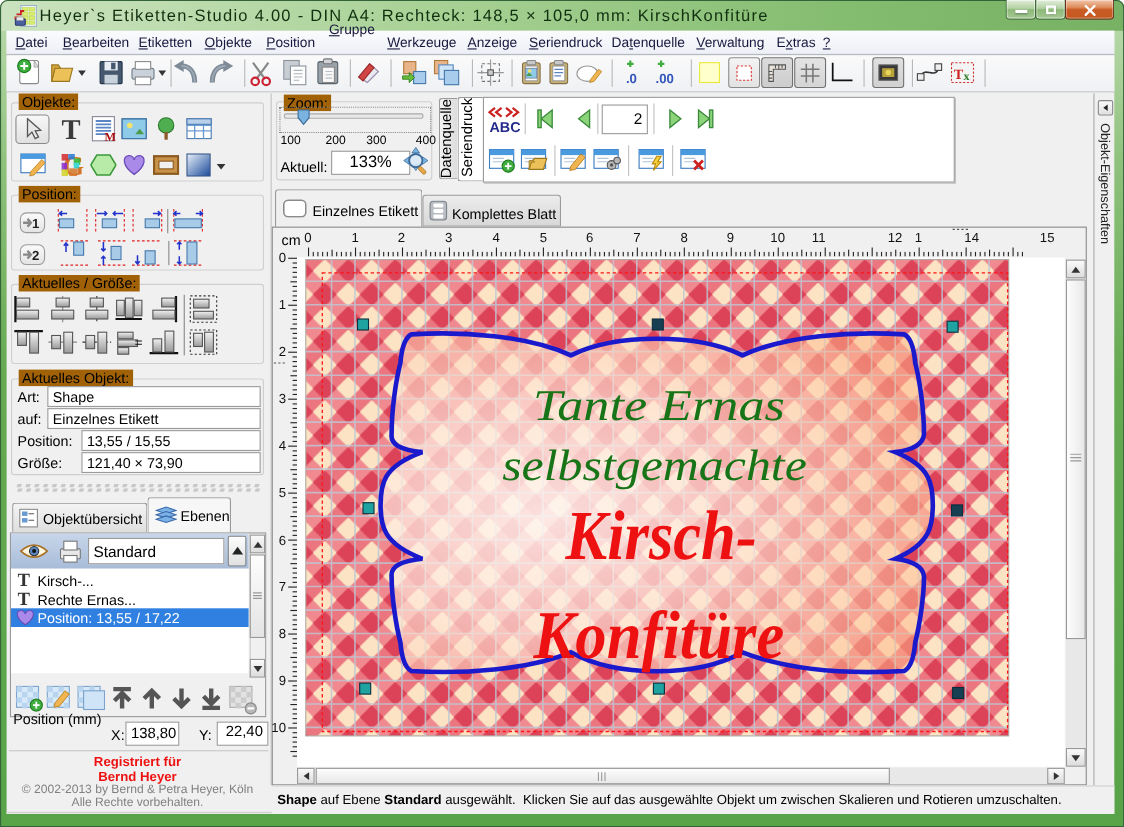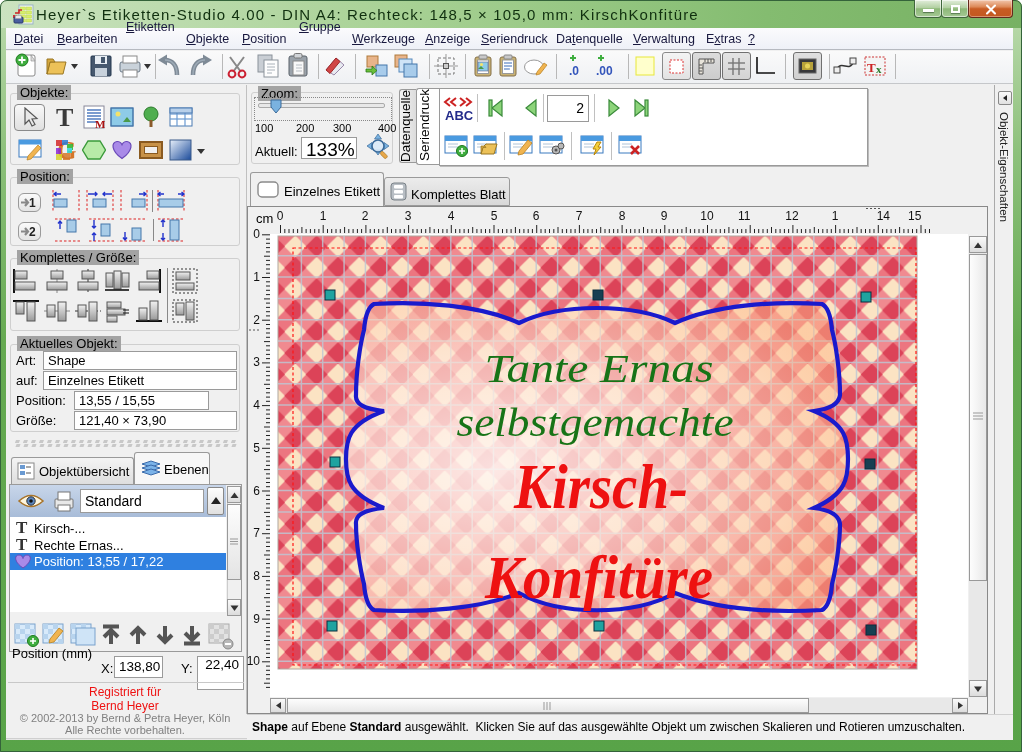--- a/index.html
+++ b/index.html
@@ -2,21 +2,21 @@
 <html><head><meta charset="utf-8">
 <style>
 * { margin:0; padding:0; box-sizing:border-box; }
 html,body { width:1022px; height:752px; }
 body { font-family:"Liberation Sans", sans-serif; overflow:hidden; position:relative; background:#fff; }
 .abs { position:absolute; }
 .lbl { position:absolute; font-size:13px; color:#000; white-space:nowrap; }
 .menu { color:#18183e; font-size:12.5px; }
 .rnum { position:absolute; font-size:12px; color:#111; }
 .gb { position:absolute; border:1px solid #cfcfcf; border-radius:3px; }
-.gbl { position:absolute; font-size:13px; color:#000; background:#a3a3a3; padding:0 3px; white-space:nowrap; }
+.gbl { position:absolute; font-size:13px; color:#000; background:#a16207; padding:0 3px; white-space:nowrap; }
 .fld { position:absolute; background:#fff; border:1px solid #9a9a9a; font-size:13px; color:#000; padding:1px 4px; white-space:nowrap; overflow:hidden; }
 </style></head>
 <body>
 <div class="abs" style="left:0;top:0;width:1022px;height:752px;background:linear-gradient(to bottom,#bedcb0 0,#8ec17c 150px,#66aa52 340px,#58a348 752px);border-radius:7px 7px 0 0"></div>
 <div class="abs" style="left:0;top:0;width:1022px;height:28px;background:linear-gradient(to right,#cbe3c0,#a7d194 40%,#84bc70 75%,#77b163);border-radius:7px 7px 0 0"></div>
 <div class="abs" style="left:0;top:0;width:1022px;height:752px;border:1px solid #34633a;border-radius:7px 7px 0 0;pointer-events:none"></div>
 
 <div class="abs" style="left:36px;top:6px;font-size:15px;letter-spacing:1.15px;color:#10300f;white-space:nowrap">Heyer`s Etiketten-Studio 4.00 - DIN A4: Rechteck: 148,5 × 105,0 mm: KirschKonfitüre</div>
 <svg class="abs" style="left:13px;top:4px" width="22" height="22" viewBox="0 0 22 22">
  <rect x="6" y="1" width="14" height="19" fill="#f2f7ef" stroke="#9ab3c8"></rect>
@@ -46,21 +46,21 @@
  <div class="abs" style="left:36.5px;top:5px;width:9px;height:8px;border:2px solid #fff;box-shadow:0 1px 1px rgba(40,70,40,0.5)"></div>
  <svg class="abs" style="left:71px;top:4px" width="12" height="11" viewBox="0 0 12 11">
       <path d="M2 1.5 L10 9.5 M10 1.5 L2 9.5" stroke="#fff" stroke-width="2.1" stroke-linecap="round"></path>
     </svg>
 </div>
 <div class="abs" style="left:6px;top:28px;width:1007px;height:712px;background:#f0f0f0"></div>
 <div class="abs" style="left:6px;top:28px;width:1007px;height:22px;background:linear-gradient(to bottom,#fbfbfd,#eef0f7);border-bottom:1px solid #b6b9c0"></div>
 <div class="abs" style="left:6px;top:51px;width:1007px;height:33px;background:linear-gradient(to bottom,#fafafa,#eff1f4);border-bottom:1px solid #c5c7ca"></div>
 <div class="lbl menu" style="left:14px;top:32px"><u>D</u>atei</div>
 <div class="lbl menu" style="left:57px;top:32px"><u>B</u>earbeiten</div>
-<div class="lbl menu" style="left:126px;top:20px"><u>E</u>tiketten</div>
+<div class="lbl menu" style="left:126px;top:32px"><u>E</u>tiketten</div>
 <div class="lbl menu" style="left:186px;top:32px"><u>O</u>bjekte</div>
 <div class="lbl menu" style="left:242px;top:32px"><u>P</u>osition</div>
 <div class="lbl menu" style="left:299px;top:20px"><u>G</u>ruppe</div>
 <div class="lbl menu" style="left:352px;top:32px"><u>W</u>erkzeuge</div>
 <div class="lbl menu" style="left:425px;top:32px"><u>A</u>nzeige</div>
 <div class="lbl menu" style="left:481px;top:32px"><u>S</u>eriendruck</div>
 <div class="lbl menu" style="left:556px;top:32px">Da<u>t</u>enquelle</div>
 <div class="lbl menu" style="left:633px;top:32px"><u>V</u>erwaltung</div>
 <div class="lbl menu" style="left:706px;top:32px">E<u>x</u>tras</div>
 <div class="lbl menu" style="left:748px;top:32px"><u>?</u></div>
@@ -422,21 +422,21 @@
     </g>
     <g fill="#a8cce8" stroke="#4477aa">
       <rect x="12" y="3" width="9" height="20"></rect>
     </g>
     <g stroke="#2233cc" stroke-width="1.4" fill="none">
       <path d="M5 10 L5 3 M3 5 L5 3 L7 5"></path>
       <path d="M5 16 L5 23 M3 21 L5 23 L7 21"></path>
     </g>
   </svg>
 <div class="gb" style="left:10px;top:258px;width:230px;height:73px"></div>
-<div class="gbl" style="left:17px;top:250px">Komplettes / Größe:</div>
+<div class="gbl" style="left:17px;top:250px">Aktuelles / Größe:</div>
 <svg class="abs" style="left:0;top:0" width="10" height="10">
     <defs>
       <linearGradient id="gr1" x1="0" y1="0" x2="0" y2="1">
         <stop offset="0" stop-color="#f2f2f2"></stop>
         <stop offset="1" stop-color="#9a9a9a"></stop>
       </linearGradient>
     </defs>
   </svg>
 <svg class="abs" style="left:12px;top:268px" width="28" height="26">
     <line x1="2" y1="1" x2="2" y2="25" stroke="#111" stroke-width="2"></line>
@@ -502,21 +502,21 @@
     <rect x="5" y="5" width="8" height="12" fill="url(#gr1)" stroke="#555"></rect>
     <rect x="15" y="4" width="8" height="18" fill="url(#gr1)" stroke="#555"></rect>
   </svg>
 <div class="gb" style="left:10px;top:344px;width:230px;height:88px"></div>
 <div class="gbl" style="left:17px;top:336px">Aktuelles Objekt:</div>
 <div class="lbl" style="left:16px;top:353px">Art:</div>
 <div class="fld" style="left:43px;top:351px;width:194px;height:19px">Shape</div>
 <div class="lbl" style="left:16px;top:373px">auf:</div>
 <div class="fld" style="left:43px;top:371px;width:194px;height:19px">Einzelnes Etikett</div>
 <div class="lbl" style="left:16px;top:393px">Position:</div>
-<div class="fld" style="left:74px;top:391px;width:135px;height:19px">13,55 / 15,55</div>
+<div class="fld" style="left:74px;top:391px;width:163px;height:19px">13,55 / 15,55</div>
 <div class="lbl" style="left:16px;top:413px">Größe:</div>
 <div class="fld" style="left:74px;top:411px;width:163px;height:19px">121,40 × 73,90</div>
 <svg class="abs" style="left:8px;top:440px" width="236" height="8">
     <rect x="8" y="0" width="4" height="3" fill="#c8c8c8" transform="skewX(-20)"></rect>
     <rect x="16" y="0" width="4" height="3" fill="#c8c8c8" transform="skewX(-20)"></rect>
     <rect x="24" y="0" width="4" height="3" fill="#c8c8c8" transform="skewX(-20)"></rect>
     <rect x="32" y="0" width="4" height="3" fill="#c8c8c8" transform="skewX(-20)"></rect>
     <rect x="40" y="0" width="4" height="3" fill="#c8c8c8" transform="skewX(-20)"></rect>
     <rect x="48" y="0" width="4" height="3" fill="#c8c8c8" transform="skewX(-20)"></rect>
     <rect x="56" y="0" width="4" height="3" fill="#c8c8c8" transform="skewX(-20)"></rect>
@@ -709,37 +709,37 @@
     </g>
   </svg>
 <svg class="abs" style="left:222px;top:638px" width="12" height="12">
     <circle cx="6" cy="6" r="5" fill="#b8b8b8" stroke="#888"></circle>
     <rect x="3" y="5" width="6" height="2" fill="#fff"></rect>
   </svg>
 <div class="lbl" style="left:12px;top:646px;font-size:13px">Position (mm)</div>
 <div class="lbl" style="left:101px;top:661px;font-size:13px">X:</div>
 <div class="fld" style="left:114px;top:656px;width:49px;height:22px;text-align:right;font-size:13.5px;padding-top:2px">138,80</div>
 <div class="lbl" style="left:181px;top:661px;font-size:13px">Y:</div>
-<div class="fld" style="left:197px;top:656px;width:47px;height:34px;text-align:right;font-size:13.5px;padding-top:0">22,40</div>
+<div class="fld" style="left:197px;top:656px;width:47px;height:22px;text-align:right;font-size:13.5px;padding-top:0">22,40</div>
 <div class="abs" style="left:8px;top:682px;width:236px;height:1px;background:#c8c8c8"></div>
-<div class="abs" style="left:0;top:685px;width:250px;text-align:center;font-size:12px;font-weight:normal;color:#ee1111">Registriert für<br>Bernd Heyer</div>
+<div class="abs" style="left:0;top:685px;width:250px;text-align:center;font-size:12px;font-weight:bold;color:#ee1111">Registriert für<br>Bernd Heyer</div>
 <div class="abs" style="left:0;top:712px;width:250px;text-align:center;font-size:11px;color:#808080">© 2002-2013 by Bernd &amp; Petra Heyer, Köln<br>Alle Rechte vorbehalten.</div>
 <div class="gb" style="left:251px;top:92px;width:142px;height:72px"></div>
 <div class="gbl" style="left:258px;top:86px">Zoom:</div>
 <div class="abs" style="left:254px;top:97px;width:138px;height:24px;border:1px dotted #888"></div>
 <div class="abs" style="left:258px;top:103px;width:127px;height:5px;border:1px solid #aaa;background:#e8e8e8;border-radius:2px"></div>
 <svg class="abs" style="left:270px;top:99px" width="12" height="15">
     <path d="M1 1 L11 1 L11 8 L6 14 L1 8 Z" fill="#7ab2e0" stroke="#3a6a9a"></path>
   </svg>
 <div class="abs lbl" style="left:255px;top:122px;font-size:11px">100</div>
 <div class="abs lbl" style="left:296px;top:122px;font-size:11px">200</div>
 <div class="abs lbl" style="left:333px;top:122px;font-size:11px">300</div>
 <div class="abs lbl" style="left:378px;top:122px;font-size:11px">400</div>
 <div class="lbl" style="left:255px;top:144px">Aktuell:</div>
-<div class="fld" style="left:301px;top:137px;width:56px;height:22px;font-size:19px;text-align:left">133%</div>
+<div class="fld" style="left:301px;top:137px;width:72px;height:22px;font-size:15px;text-align:center">133%</div>
 <svg class="abs" style="left:365px;top:133px" width="26" height="28" viewBox="0 0 26 28">
       <g fill="#7ab2e0" stroke="#3a6a9a" stroke-width="0.7">
        <path d="M13 1 l3.5 5 l-7 0 z"></path>
        <path d="M13 1 l3.5 5 l-7 0 z" transform="rotate(180 13 11.5)"></path>
        <path d="M2 13 l5 -3.5 l0 7 z"></path>
        <path d="M24 13 l-5 -3.5 l0 7 z"></path>
       </g>
       <circle cx="13" cy="13" r="6" fill="#d8e9f8" fill-opacity="0.85" stroke="#3a6a9a" stroke-width="1.6"></circle>
       <rect x="17.2" y="17.8" width="8" height="3.6" rx="1.5" transform="rotate(45 17.2 17.8)" fill="#e8a84a" stroke="#a87a2a" stroke-width="0.7"></rect>
     </svg>
@@ -891,24 +891,24 @@
 <div class="rnum" style="left:353px;top:209px;width:24px;text-align:center">2</div>
 <div class="rnum" style="left:396px;top:209px;width:24px;text-align:center">3</div>
 <div class="rnum" style="left:439px;top:209px;width:24px;text-align:center">4</div>
 <div class="rnum" style="left:482px;top:209px;width:24px;text-align:center">5</div>
 <div class="rnum" style="left:524px;top:209px;width:24px;text-align:center">6</div>
 <div class="rnum" style="left:567px;top:209px;width:24px;text-align:center">7</div>
 <div class="rnum" style="left:610px;top:209px;width:24px;text-align:center">8</div>
 <div class="rnum" style="left:652px;top:209px;width:24px;text-align:center">9</div>
 <div class="rnum" style="left:695px;top:209px;width:24px;text-align:center">10</div>
 <div class="rnum" style="left:738px;top:209px;width:24px;text-align:left">11</div>
-<div class="rnum" style="left:780px;top:209px;width:24px;text-align:center">12</div>
+<div class="rnum" style="left:807px;top:209px;width:24px;">12</div>
 <div class="rnum" style="left:823px;top:209px;width:24px;text-align:center">1</div>
 <div class="rnum" style="left:866px;top:209px;width:24px;text-align:right">14</div>
-<div class="rnum" style="left:908px;top:209px;width:24px;">15</div>
+<div class="rnum" style="left:940px;top:209px;width:24px;text-align:center">15</div>
 <svg class="abs" style="left:0;top:0" width="1022" height="240">
     <g fill="#222">
       <rect x="280.0" y="225" width="1" height="8"></rect>
       <rect x="284.3" y="229" width="1" height="4"></rect>
       <rect x="288.5" y="229" width="1" height="4"></rect>
       <rect x="292.8" y="229" width="1" height="4"></rect>
       <rect x="297.1" y="229" width="1" height="4"></rect>
       <rect x="301.4" y="227" width="1" height="6"></rect>
       <rect x="305.6" y="229" width="1" height="4"></rect>
       <rect x="309.9" y="229" width="1" height="4"></rect>

